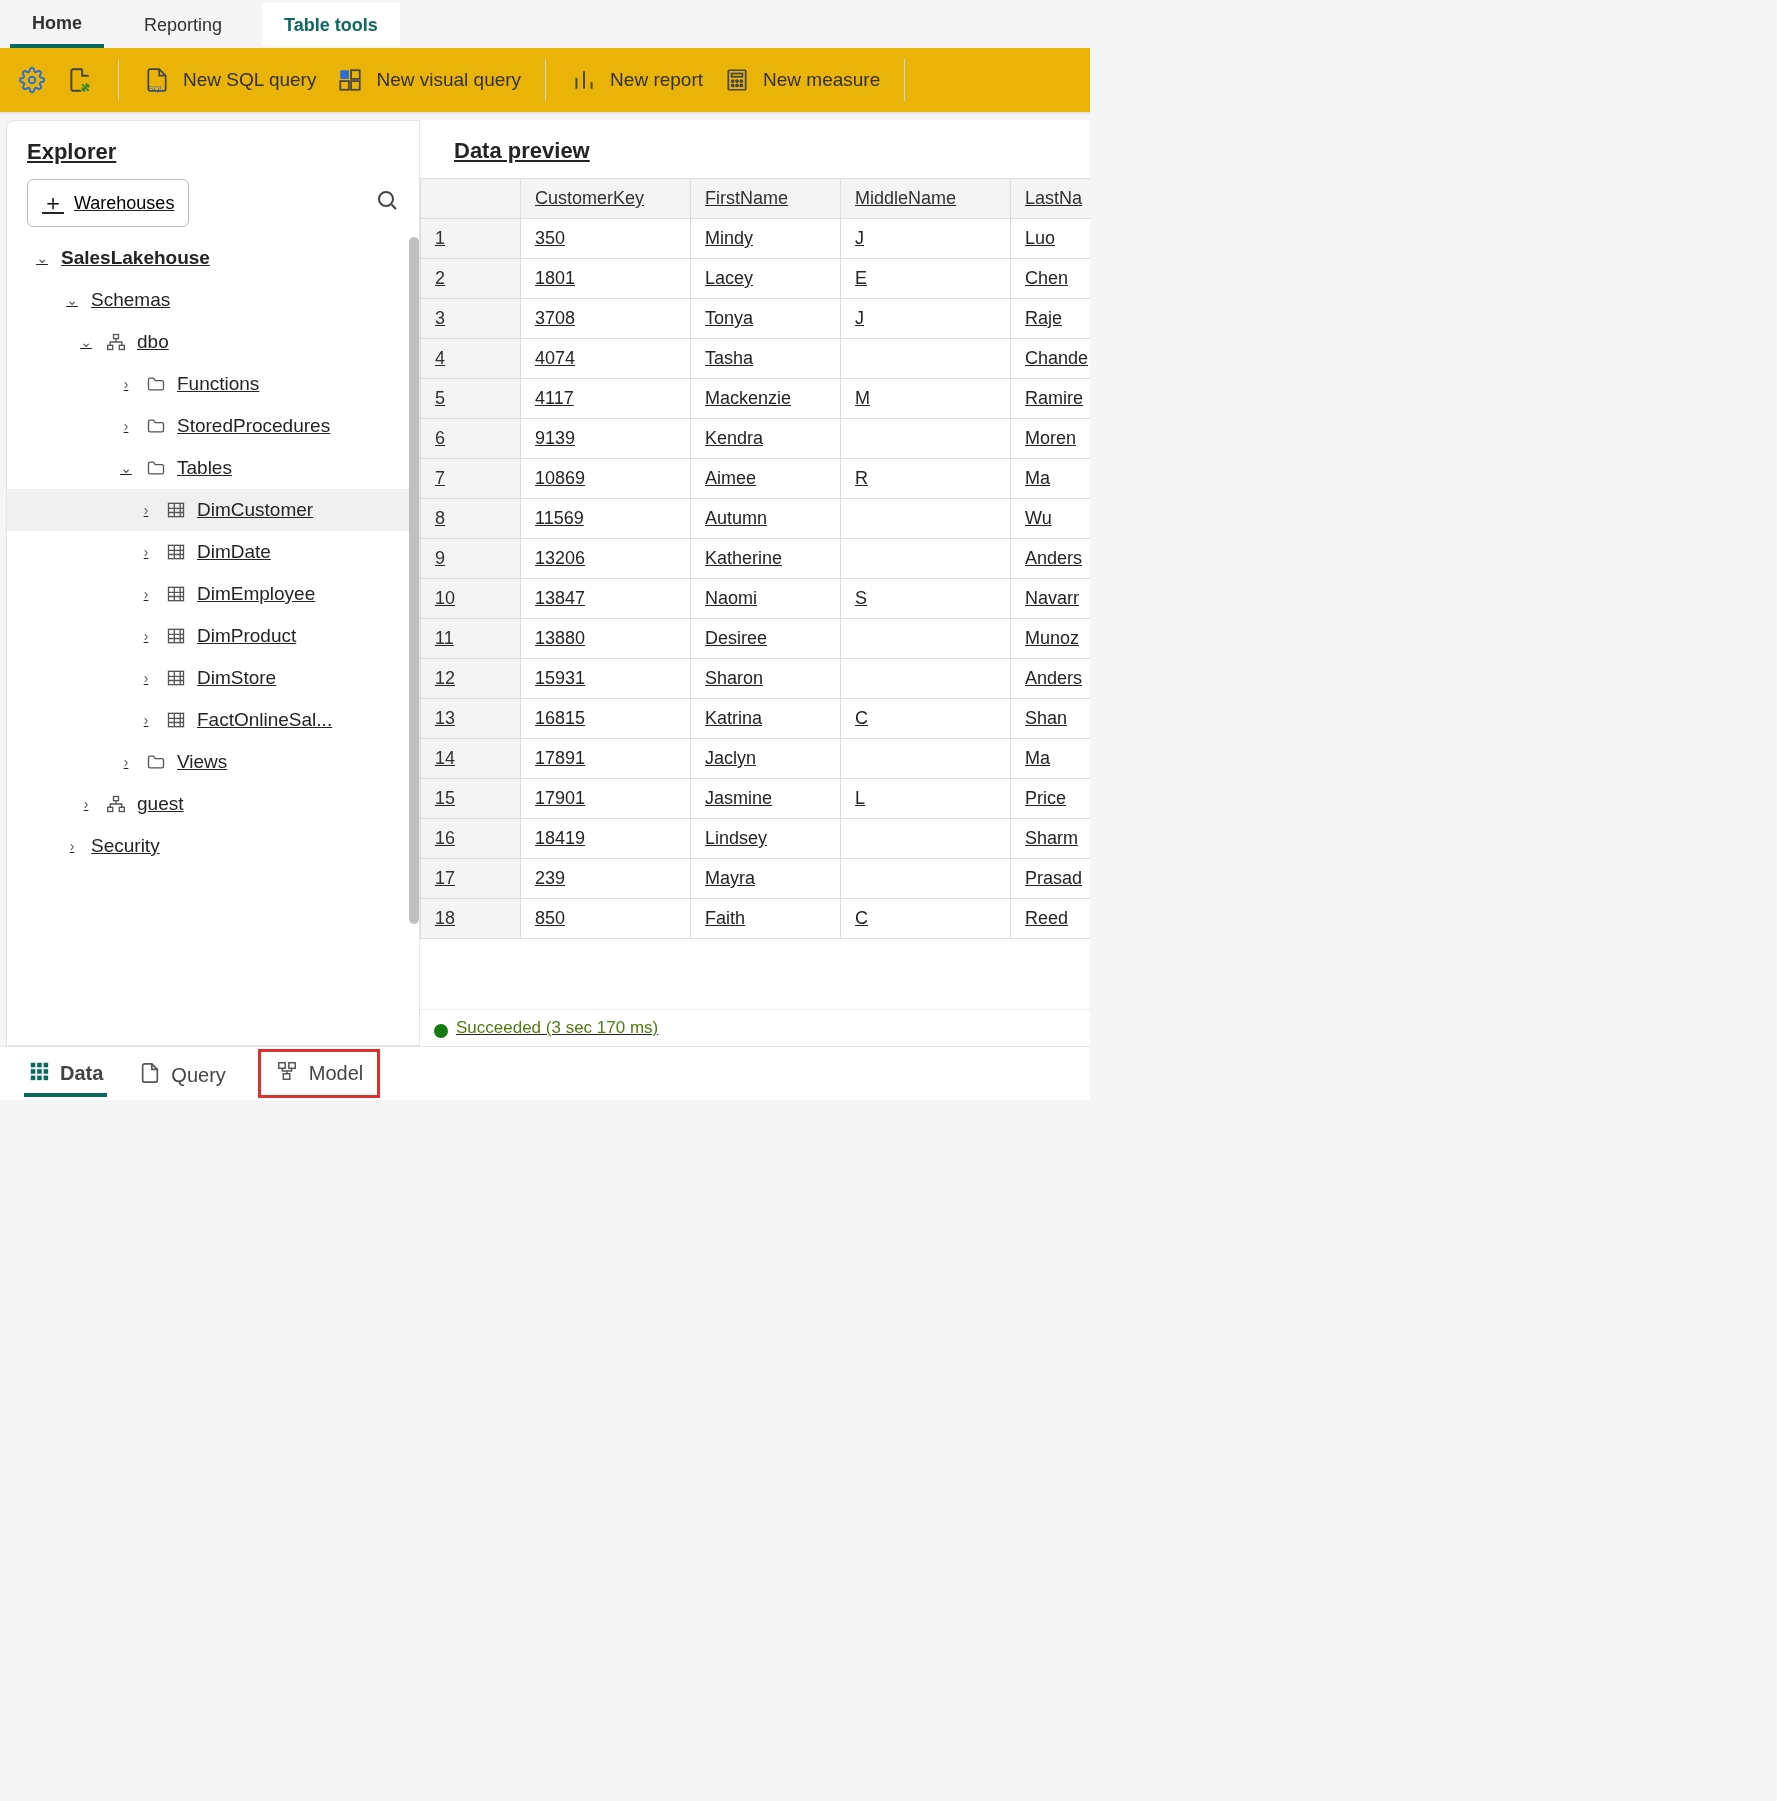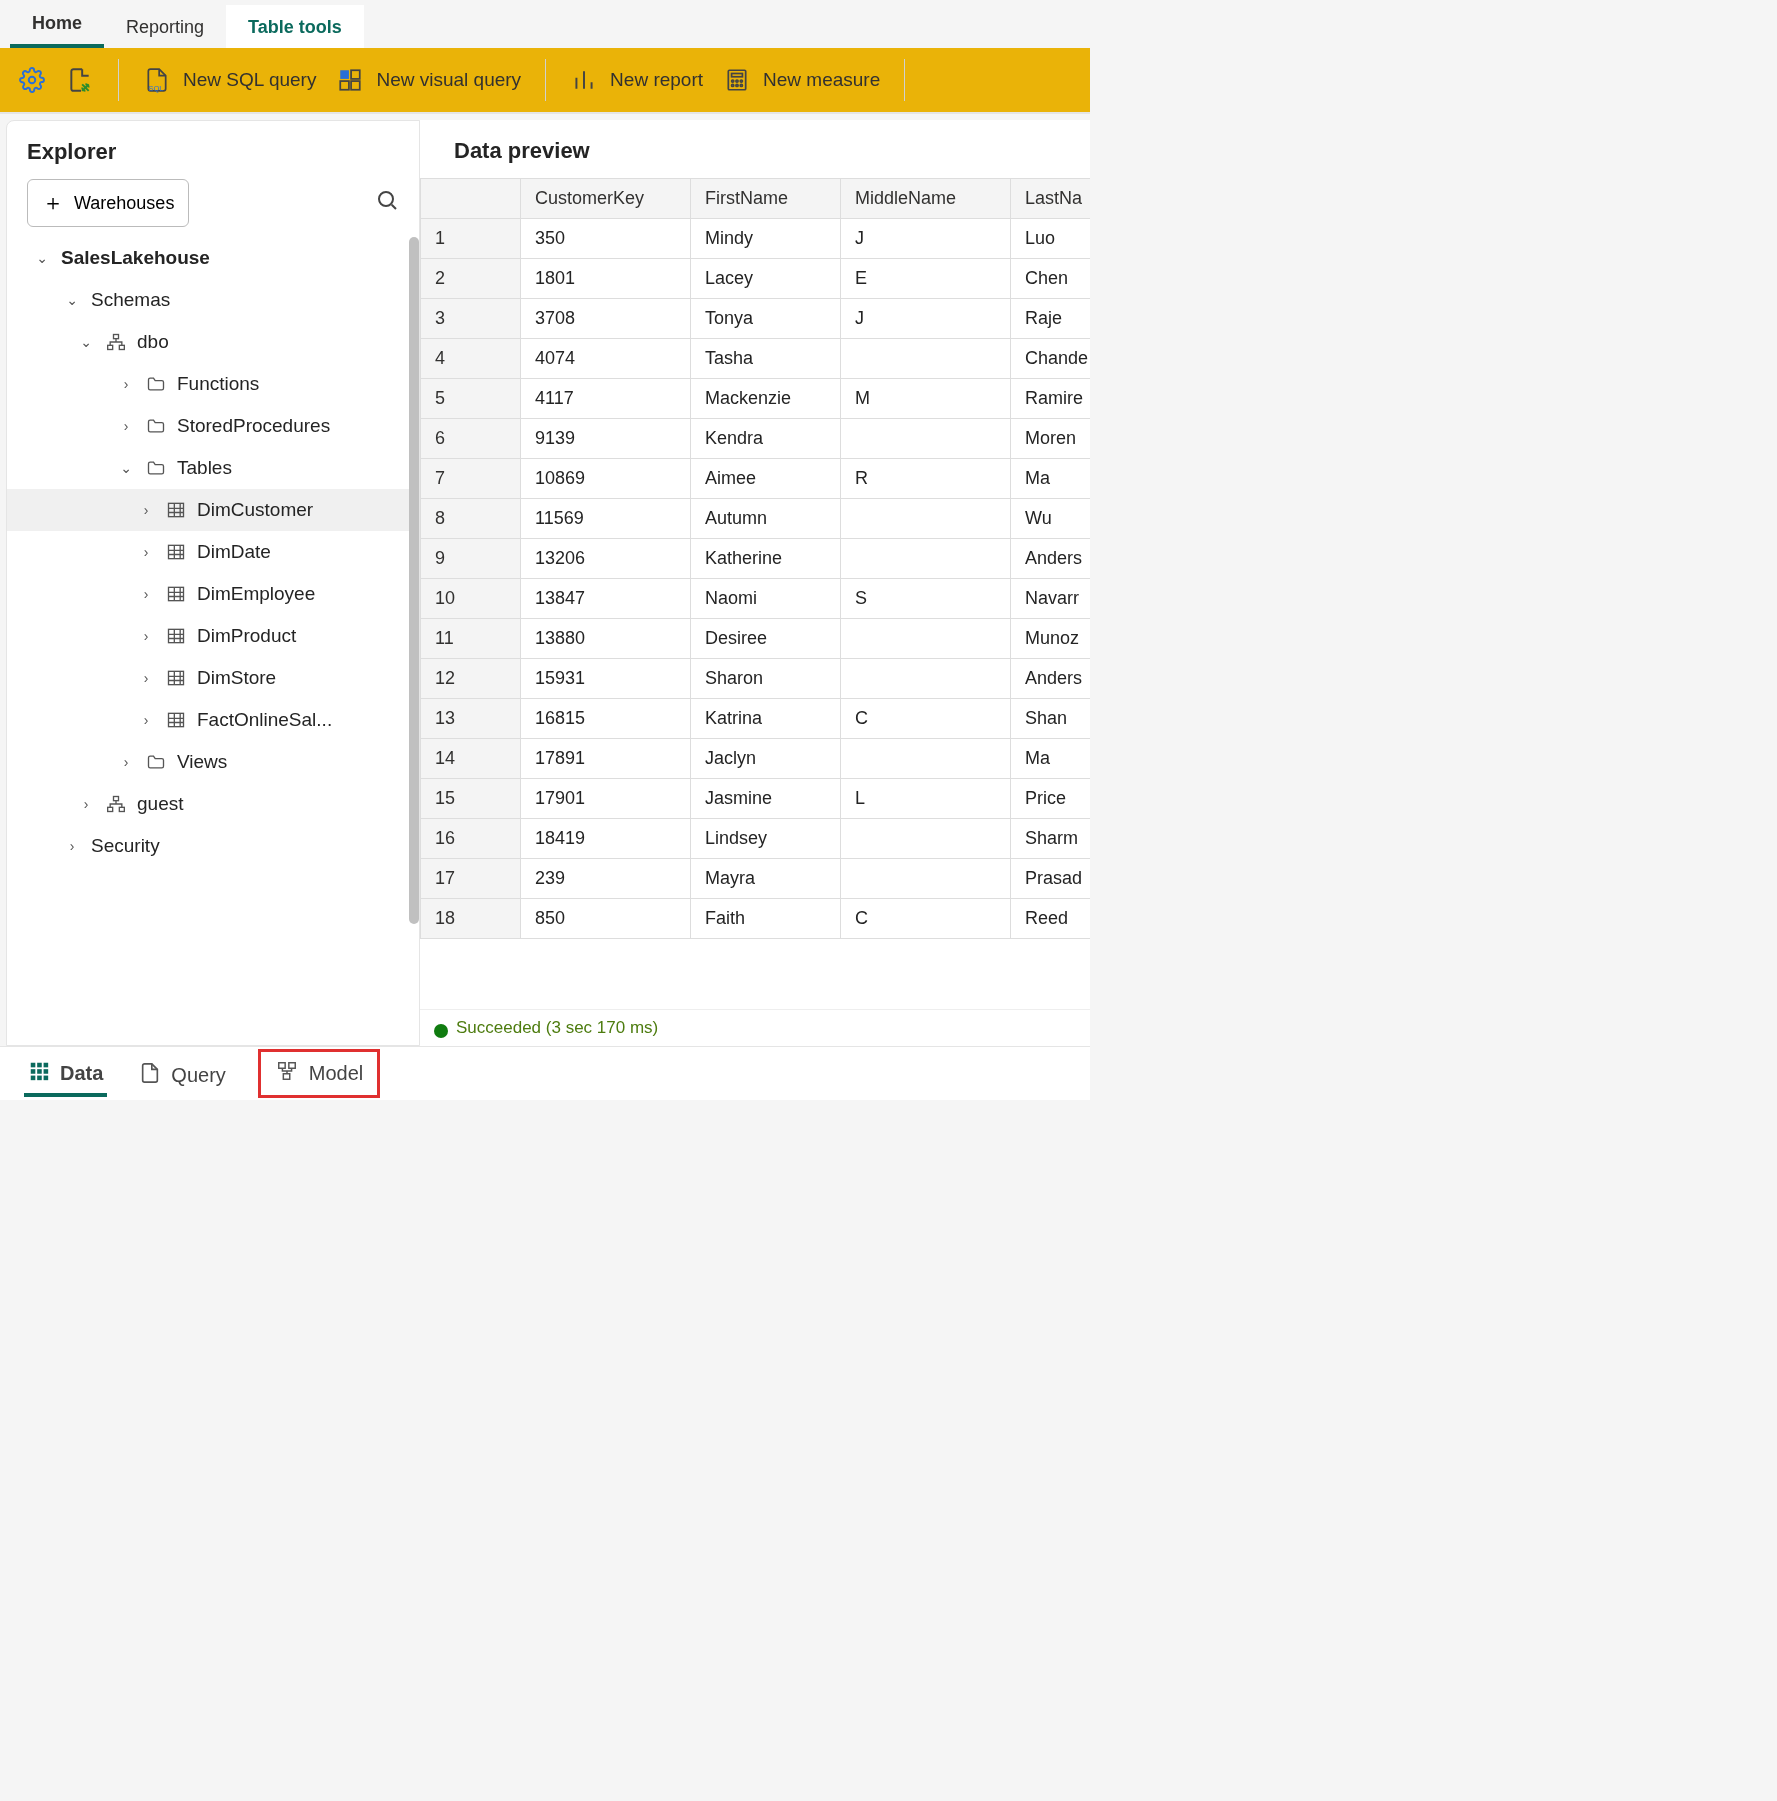--- a/index.html
+++ b/index.html
@@ -1,31 +1,31 @@
 <!DOCTYPE html>
 <html><head>
 <meta charset="utf-8">
 <style>
   * { box-sizing: border-box; margin: 0; padding: 0; font-family: "Segoe UI", -apple-system, sans-serif; }
   body { background: #f5f5f5; width: 1090px; height: 1100px; overflow: hidden; color: #242424; }
 
   
-  .ribbon-tabs { display: flex; background: #f5f5f5; height: 48px; align-items: flex-end; padding-left: 10px; gap: 0; }
+  .ribbon-tabs { display: flex; background: #f5f5f5; height: 48px; align-items: center; padding-left: 10px; gap: 18px; }
   .ribbon-tab { padding: 12px 22px 10px; font-size: 18px; cursor: pointer; color: #323130; }
   .ribbon-tab.active-home { border-bottom: 4px solid #0b6a5d; font-weight: 600; }
   .ribbon-tab.active-white { background: #fff; color: #0b6a5d; font-weight: 600; }
 
   
   .toolbar { display: flex; align-items: center; background: #eab308; height: 66px; padding: 0 18px; gap: 20px; border-bottom: 2px solid #e5e5e5; }
   .tool-btn { display: flex; align-items: center; gap: 12px; font-size: 19px; color: #323130; cursor: pointer; }
   .tool-sep { width: 1px; height: 42px; background: #d1d1d1; margin: 0 4px; }
   .tool-icon { width: 28px; height: 28px; display: flex; align-items: center; justify-content: center; }
 
   
-  .main { display: flex; height: calc(100% - 48px - 66px - 54px); }
+  .main { display: flex; height: calc(100% - 48px - 66px - 54px); text-decoration: underline; }
 
   
   .explorer { width: 414px; background: #fff; border: 1px solid #e5e5e5; margin: 6px 0 0 6px; border-radius: 8px 0 0 0; display: flex; flex-direction: column; overflow: hidden; }
   .explorer-title { font-size: 22px; font-weight: 700; padding: 18px 20px 14px; }
   .explorer-tools { display: flex; align-items: center; justify-content: space-between; padding: 0 20px 10px; }
   .btn-warehouses { display: flex; align-items: center; gap: 10px; border: 1px solid #bbb; border-radius: 6px; padding: 8px 14px; font-size: 18px; cursor: pointer; background: #fff; }
   .search-icon { font-size: 22px; cursor: pointer; }
 
   .tree { flex: 1; overflow-y: auto; font-size: 19px; position:relative; }
   .tree-scrollbar { position:absolute; right:0; top:0; width:10px; height:100%; }

